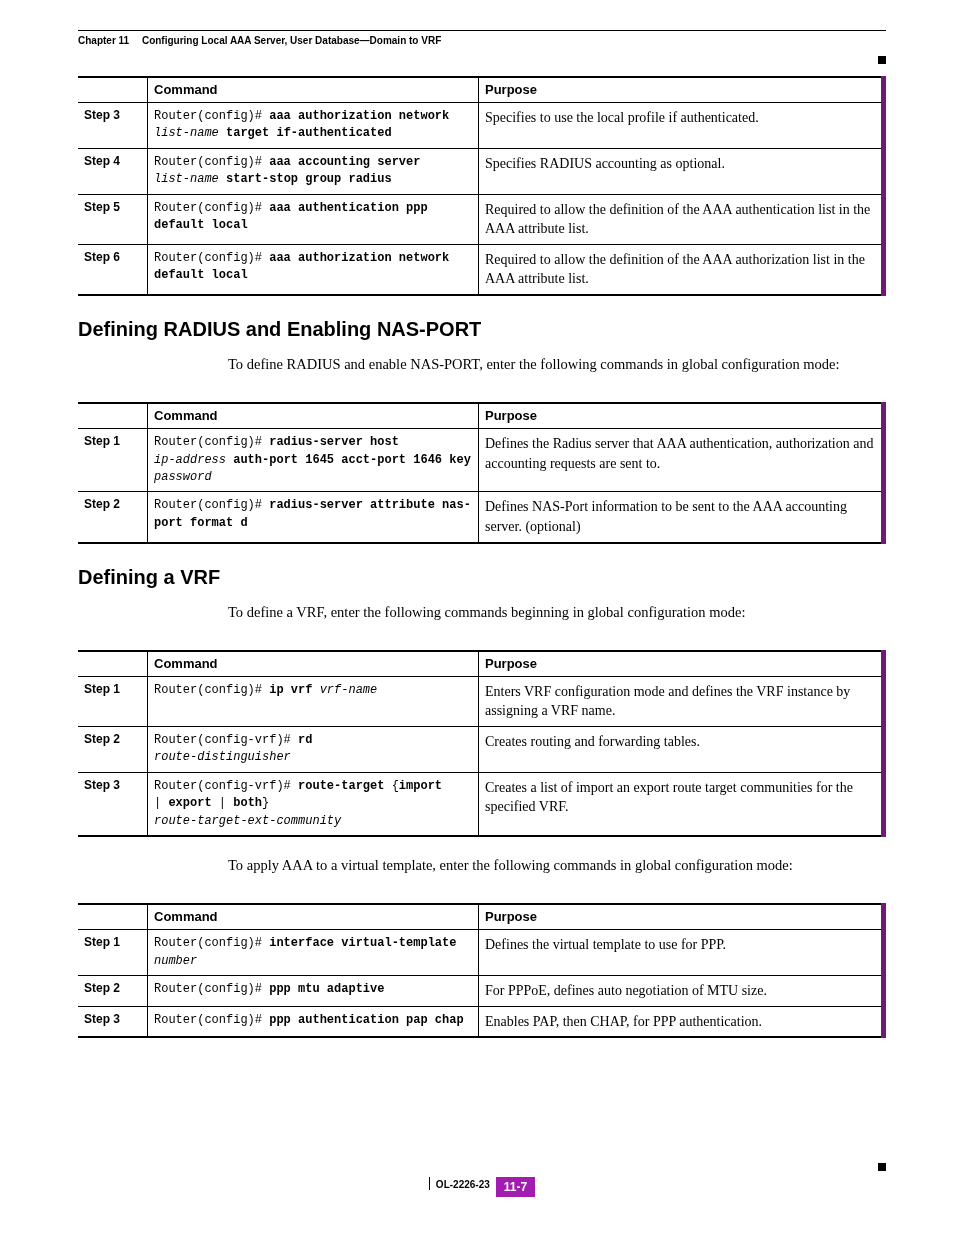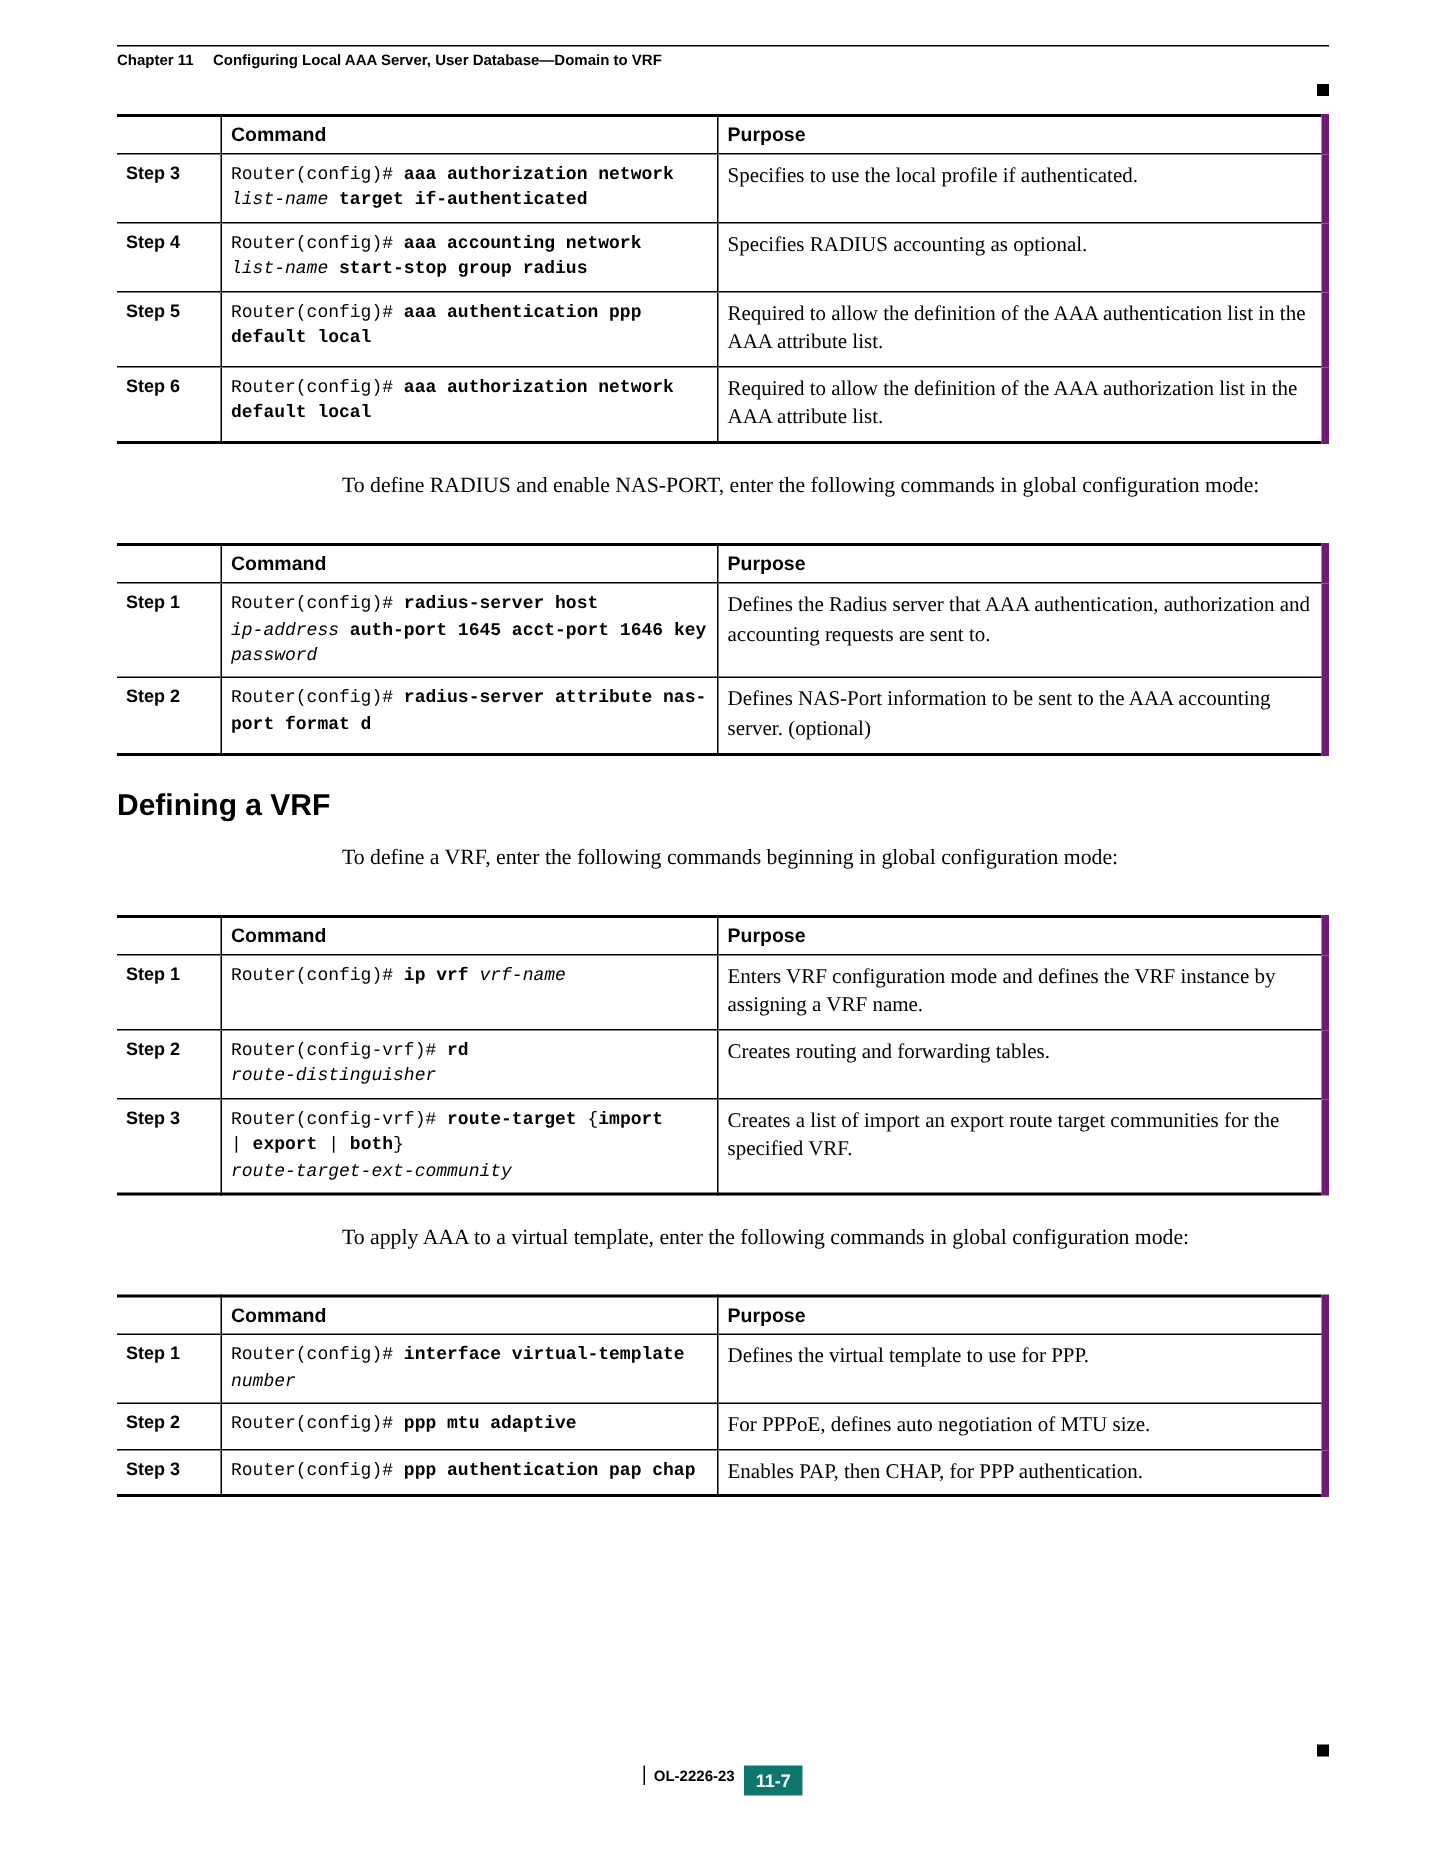--- a/index.html
+++ b/index.html
@@ -113,21 +113,21 @@
     padding-top: 3px;
   }
   .doc-id {
     font-family: Arial, Helvetica, sans-serif;
     font-weight: bold;
     font-size: 10px;
     border-left: 1px solid #000;
     padding: 2px 6px 0 6px;
   }
   .page-num-box {
-    background: #0f766e;
+    background: #a21caf;
     color: #fff;
     font-family: Arial, Helvetica, sans-serif;
     font-weight: bold;
     font-size: 12px;
     padding: 3px 8px;
   }
 </style>
 </head>
 <body>
 
@@ -153,21 +153,21 @@
         <td class="cmd-col">
             <div class="cmd"><span>Router(config)# </span><span class="b">aaa authorization network</span><br><span class="i">list-name</span> <span class="b">target if-authenticated</span></div>
           </td>
         <td class="purpose-col">
             <div class="purpose-text">Specifies to use the local profile if authenticated.</div>
           </td>
       </tr>
       <tr>
         <td class="step-col step-label">Step 4</td>
         <td class="cmd-col">
-            <div class="cmd"><span>Router(config)# </span><span class="b">aaa accounting network</span><br><span class="i">list-name</span> <span class="b">start-stop group radius</span></div>
+            <div class="cmd"><span>Router(config)# </span><span class="b">aaa accounting server</span><br><span class="i">list-name</span> <span class="b">start-stop group radius</span></div>
           </td>
         <td class="purpose-col">
             <div class="purpose-text">Specifies RADIUS accounting as optional.</div>
           </td>
       </tr>
       <tr>
         <td class="step-col step-label">Step 5</td>
         <td class="cmd-col">
             <div class="cmd"><span>Router(config)# </span><span class="b">aaa authentication ppp default local</span></div>
           </td>
@@ -180,20 +180,21 @@
         <td class="cmd-col">
             <div class="cmd"><span>Router(config)# </span><span class="b">aaa authorization network default local</span></div>
           </td>
         <td class="purpose-col">
             <div class="purpose-text">Required to allow the definition of the AAA authorization list in the AAA attribute list.</div>
           </td>
       </tr>
     </tbody>
   </table>
 
+  <h2 class="section">Defining RADIUS and Enabling NAS-PORT</h2>
   <p class="intro">To define RADIUS and enable NAS-PORT, enter the following commands in global configuration mode:</p>
 
   <table class="cfg">
     <thead>
       <tr>
         <th class="step-col"></th>
         <th class="cmd-col">Command</th>
         <th class="purpose-col">Purpose</th>
       </tr>
     </thead>

